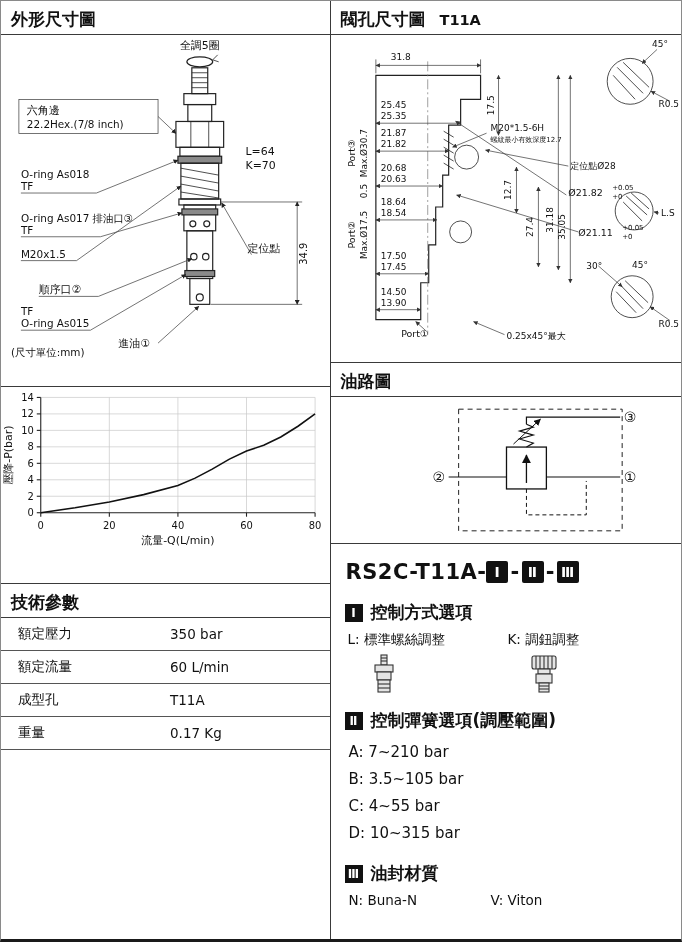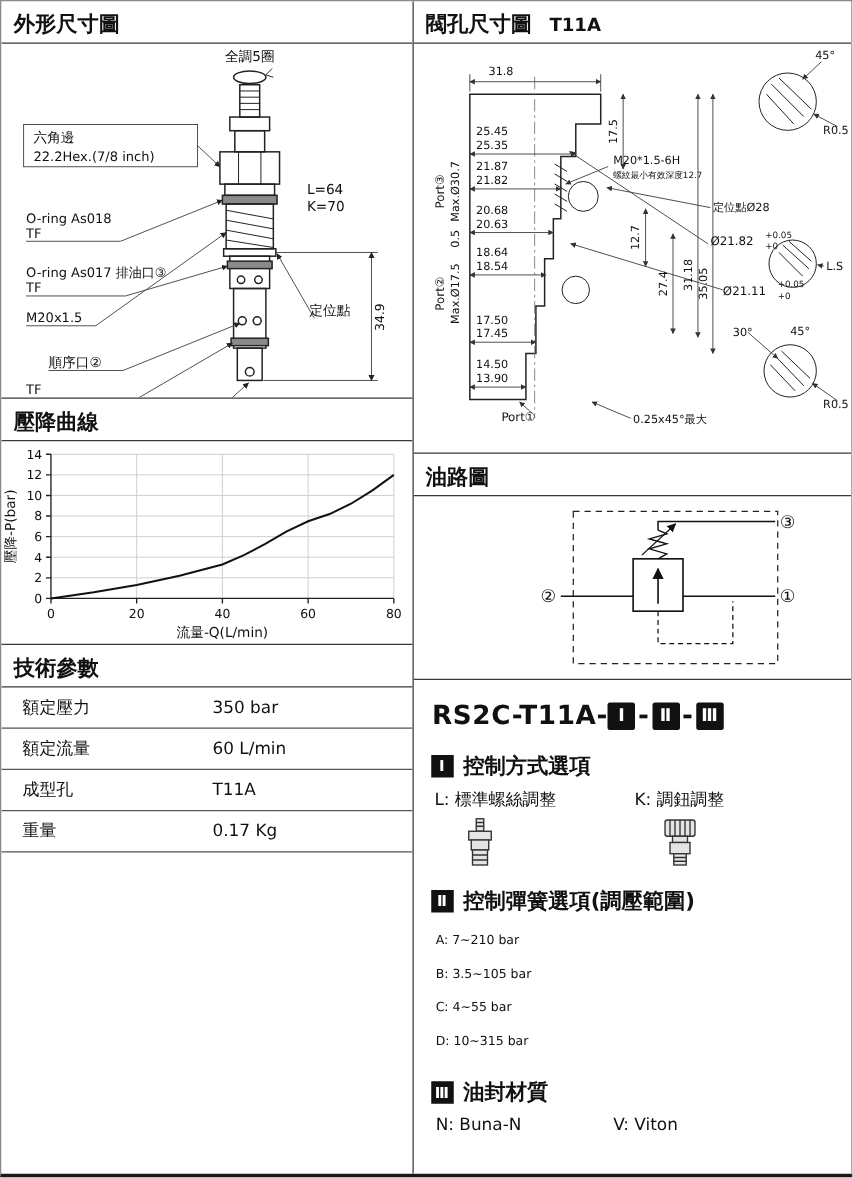--- a/index.html
+++ b/index.html
@@ -79,32 +79,32 @@
   .chip {
     width:18px; height:18px; background:#111; color:#fff;
     display:flex; align-items:center; justify-content:center;
     font-size:12px; font-weight:bold; flex:0 0 18px;
   }
   .order-sec-title { font-size:17px; font-weight:bold; }
   .control-options { display:flex; padding-left:17px; }
   .control-opt { font-size:13.5px; display:flex; flex-direction:column; gap:5px; width:160px; }
   .control-opt .opt-icon { margin-left:14px; }
   .spring-list { list-style:none; padding-left:18px; }
-  .spring-list li { font-size:10px; line-height:27px; }
+  .spring-list li { font-size:15px; line-height:27px; }
   .seal-row { display:flex; padding-left:18px; margin-top:0; font-size:13.5px; }
   .seal-row span:first-child { width:142px; }
 </style>
 </head>
 <body>
 
 <div class="page">
 
   <div class="col col-left">
 
-    <section class="panel" style="height:318px">
+    <section class="panel" style="height:386px">
       <div class="panel-title">
         <span>外形尺寸圖</span>
       </div>
       <div class="panel-body">
         <svg viewBox="0 0 330 326" width="328" height="326">
           <defs>
             <marker id="ah1" viewBox="0 0 10 10" refX="9" refY="5" markerWidth="6.5" markerHeight="6.5" orient="auto-start-reverse">
               <path d="M0,0L10,5L0,10z" fill="#222"></path>
             </marker>
           </defs>
@@ -175,23 +175,20 @@
             <text x="248" y="217" class="t11">定位點</text>
             <text transform="rotate(-90 308 219)" x="308" y="219" class="t10" text-anchor="middle">34.9</text>
             <text x="10" y="322" class="t105">(尺寸單位:mm)</text>
           </g>
         </svg>
       </div>
     </section>
 
 
     <section class="panel" style="height:197px">
-      <div class="panel-title">
-        <span>壓降曲線</span>
-      </div>
       <div class="panel-body">
         <svg id="pd-chart" viewBox="0 0 330 162" width="328" height="162">
           <text class="axis-label" transform="rotate(-90 11 68)" x="11" y="68" text-anchor="middle">壓降-P(bar)</text>
           <text class="axis-label" x="178" y="157" text-anchor="middle">流量-Q(L/min)</text>
         <line x1="40" y1="126" x2="40" y2="130" class="axis"></line>
             <text x="40" y="142" class="tick" text-anchor="middle">0</text>
             <line x1="109" y1="126" x2="109" y2="10" class="grid"></line>
             <line x1="109" y1="126" x2="109" y2="130" class="axis"></line>
             <text x="109" y="142" class="tick" text-anchor="middle">20</text>
             <line x1="178" y1="126" x2="178" y2="10" class="grid"></line>

